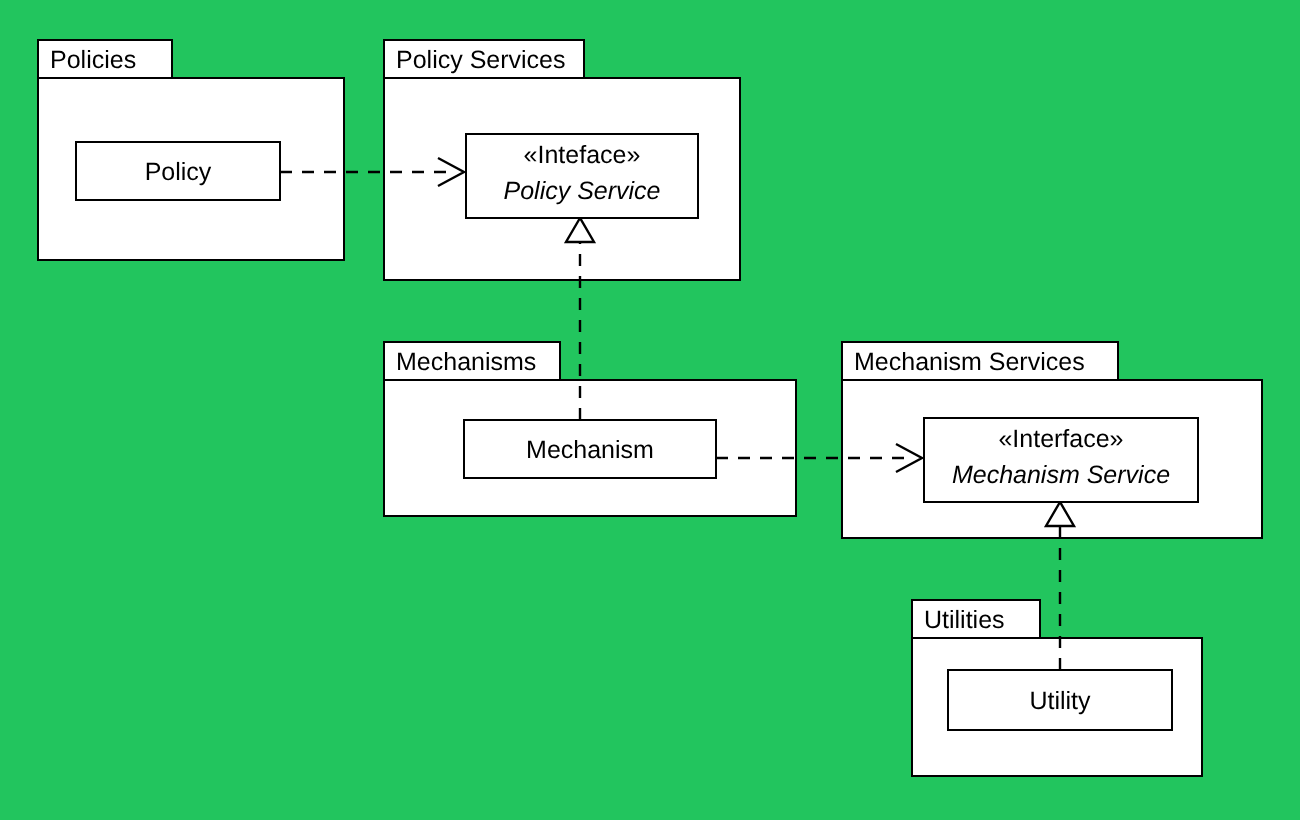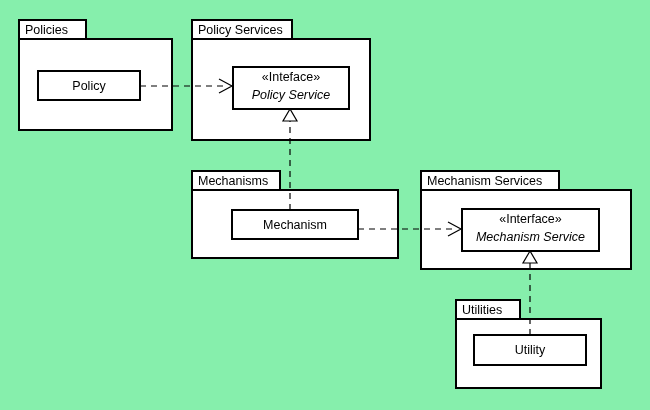--- a/index.html
+++ b/index.html
@@ -5,21 +5,21 @@
 <style>
   html, body {
     margin: 0;
     padding: 0;
     background: #ffffff;
   }
   #diagram-root {
     position: relative;
     width: 650px;
     height: 410px;
-    background: #86efac;
+    background: #22c55e;
     font-family: "Liberation Sans", sans-serif;
     overflow: hidden;
   }
   .uml-svg {
     position: absolute;
     left: 0;
     top: 0;
     width: 650px;
     height: 410px;
   }

